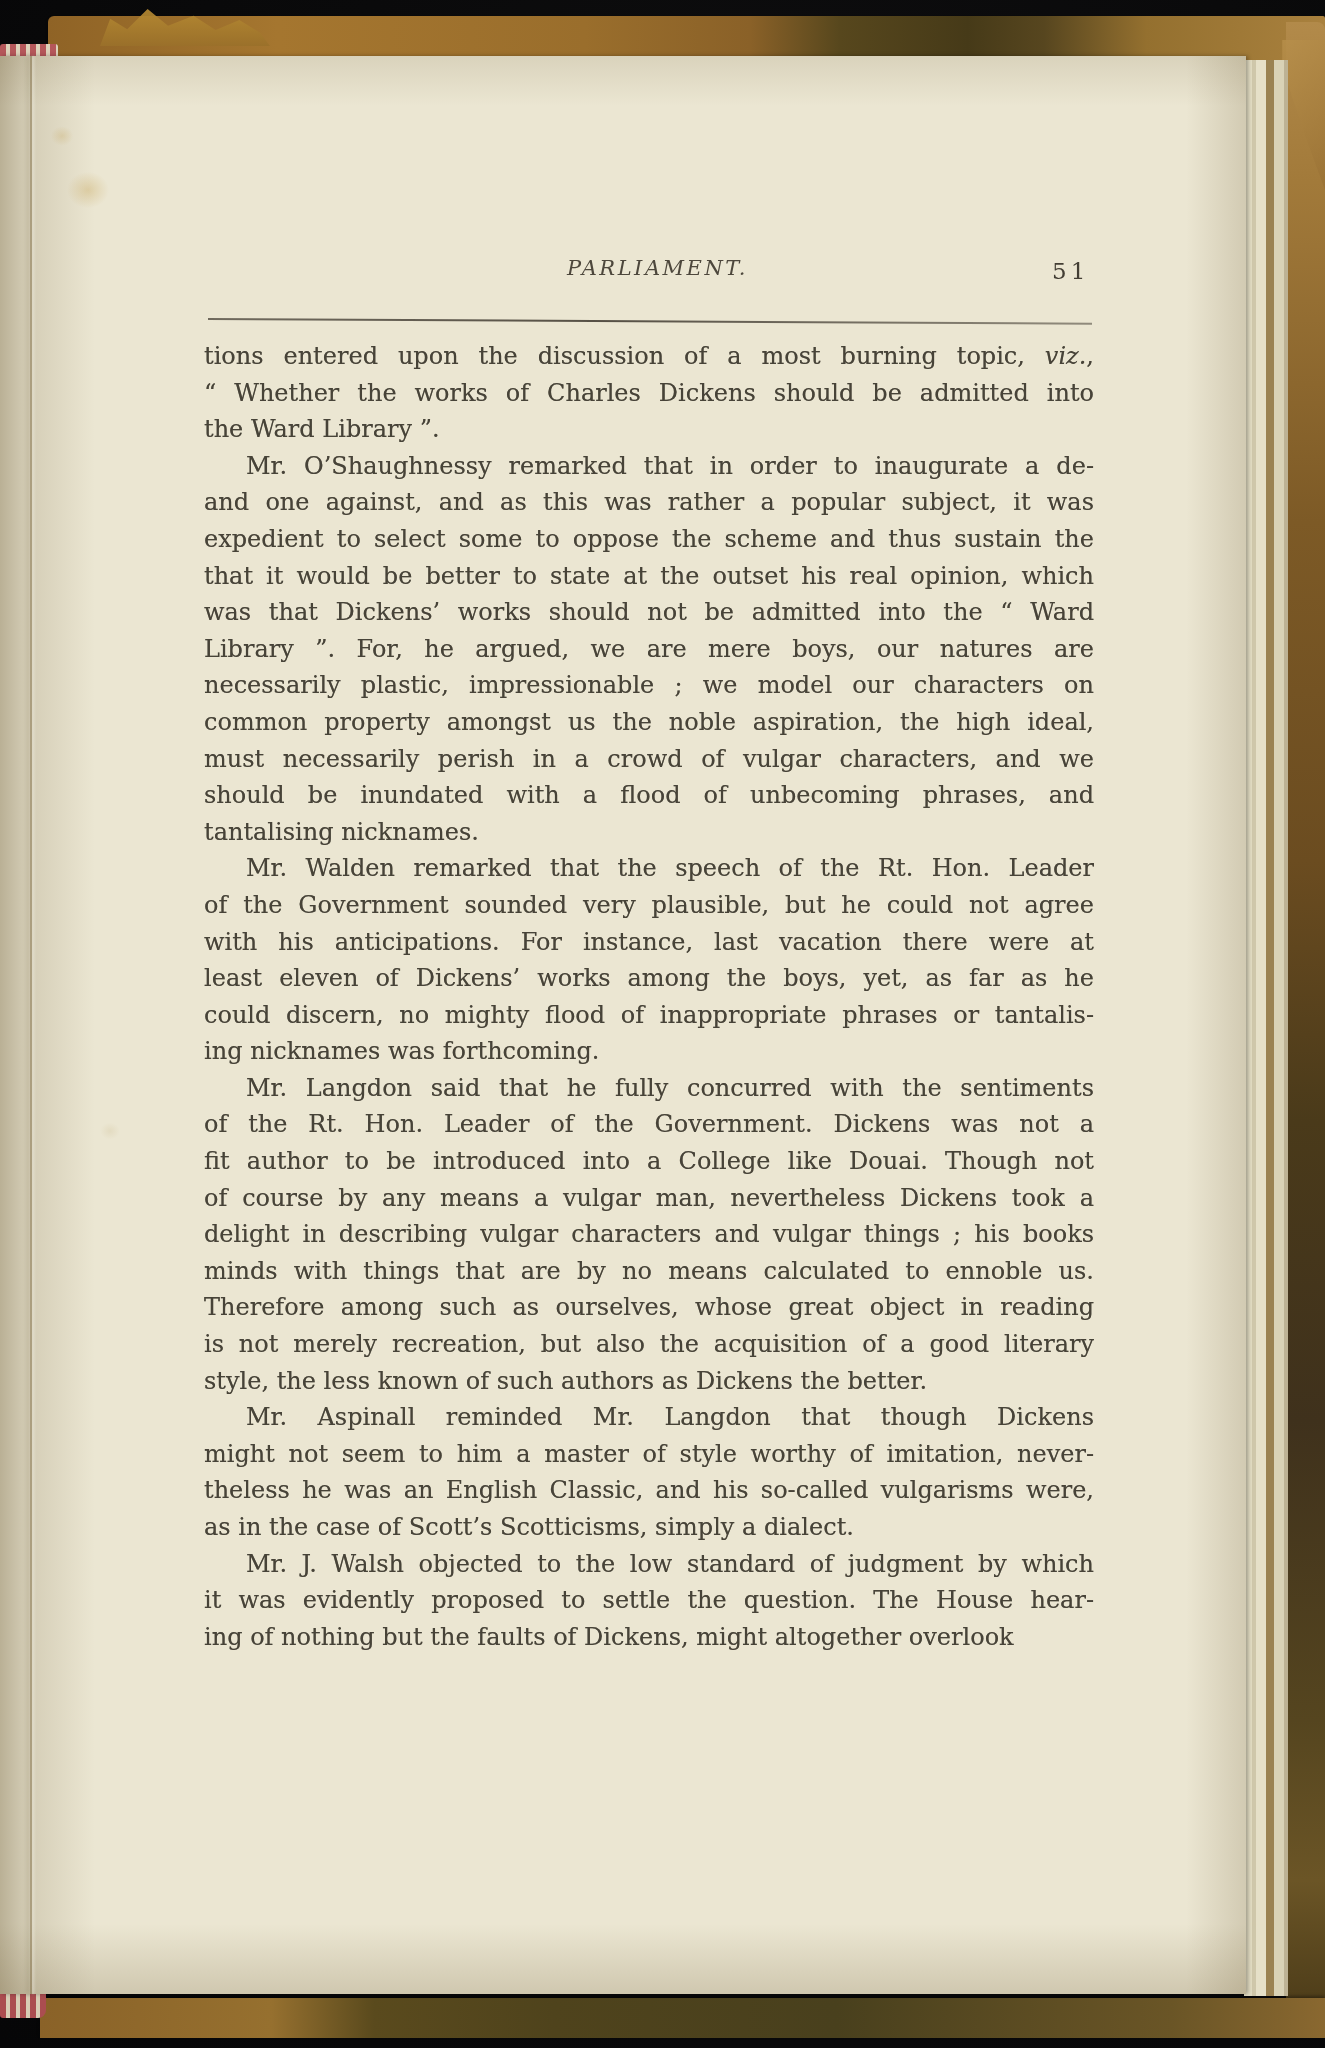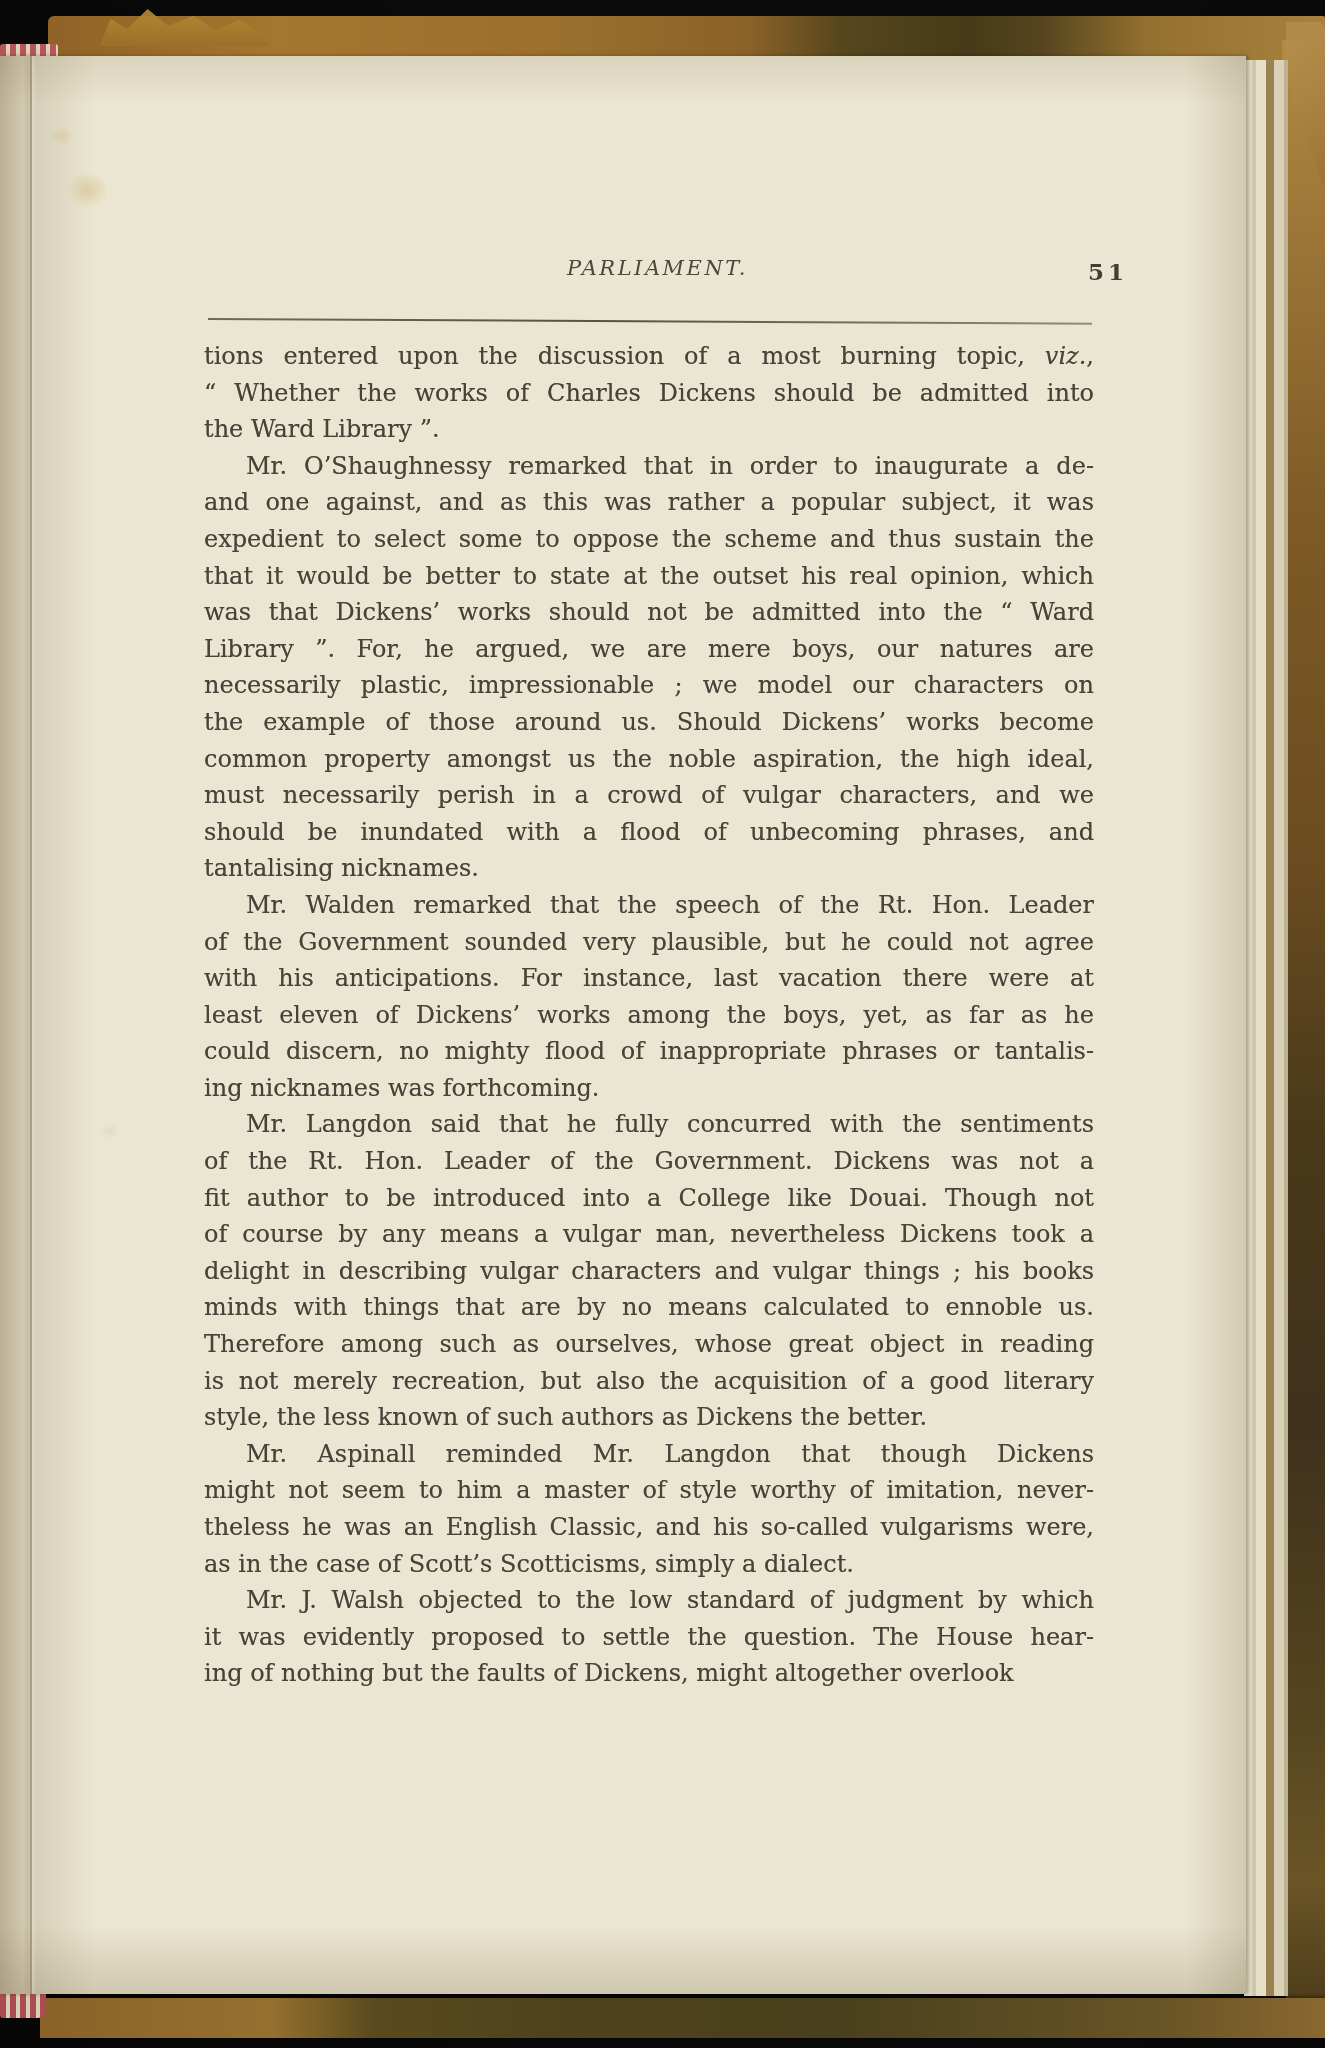--- a/index.html
+++ b/index.html
@@ -66,22 +66,22 @@
     position:absolute;left:30px;top:0;width:2px;height:100%;
     background:rgba(120,100,60,.45);
     box-shadow:2px 0 3px rgba(255,255,248,.45), -3px 0 4px rgba(90,75,40,.28);
   }
   .running-header{position:absolute;left:0;top:0;width:100%;height:0;}
   .header-title{
     position:absolute;left:567px;top:200px;
     font-size:21px;letter-spacing:2.5px;color:#4d473c;white-space:nowrap;font-style:italic;
   }
   .page-number{
-    position:absolute;left:1088px;top:202px;
-    font-size:23px;letter-spacing:4px;color:#433e34;font-weight:bold;
+    position:absolute;left:1052px;top:202px;
+    font-size:23px;letter-spacing:4px;color:#433e34;
   }
   .header-rule{
     position:absolute;left:208px;top:262px;width:884px;height:2px;
     background:linear-gradient(90deg,rgba(70,64,54,.75),rgba(70,64,54,.9) 45%,rgba(70,64,54,.55));
     transform:rotate(0.3deg);transform-origin:left center;
   }
   .text-block{
     position:absolute;left:204px;top:282px;width:890px;
     font-size:24px;line-height:36.6px;color:#474338;
     text-shadow:0 0 .5px rgba(71,67,56,.55);
@@ -121,21 +121,20 @@
           <div class="line last">the Ward Library ”.</div>
         </div>
         <div class="paragraph indent">
           <div class="line">Mr. O’Shaughnessy remarked that in order to inaugurate a de-</div>
           <div class="line">and one against, and as this was rather a popular subject, it was</div>
           <div class="line">expedient to select some to oppose the scheme and thus sustain the</div>
           <div class="line">that it would be better to state at the outset his real opinion, which</div>
           <div class="line">was that Dickens’ works should not be admitted into the “ Ward</div>
           <div class="line">Library ”. For, he argued, we are mere boys, our natures are</div>
           <div class="line">necessarily plastic, impressionable ; we model our characters on</div>
-          <div class="line">the example of those around us. Should Dickens’ works become</div>
           <div class="line">common property amongst us the noble aspiration, the high ideal,</div>
           <div class="line">must necessarily perish in a crowd of vulgar characters, and we</div>
           <div class="line">should be inundated with a flood of unbecoming phrases, and</div>
           <div class="line last">tantalising nicknames.</div>
         </div>
         <div class="paragraph indent">
           <div class="line">Mr. Walden remarked that the speech of the Rt. Hon. Leader</div>
           <div class="line">of the Government sounded very plausible, but he could not agree</div>
           <div class="line">with his anticipations. For instance, last vacation there were at</div>
           <div class="line">least eleven of Dickens’ works among the boys, yet, as far as he</div>

